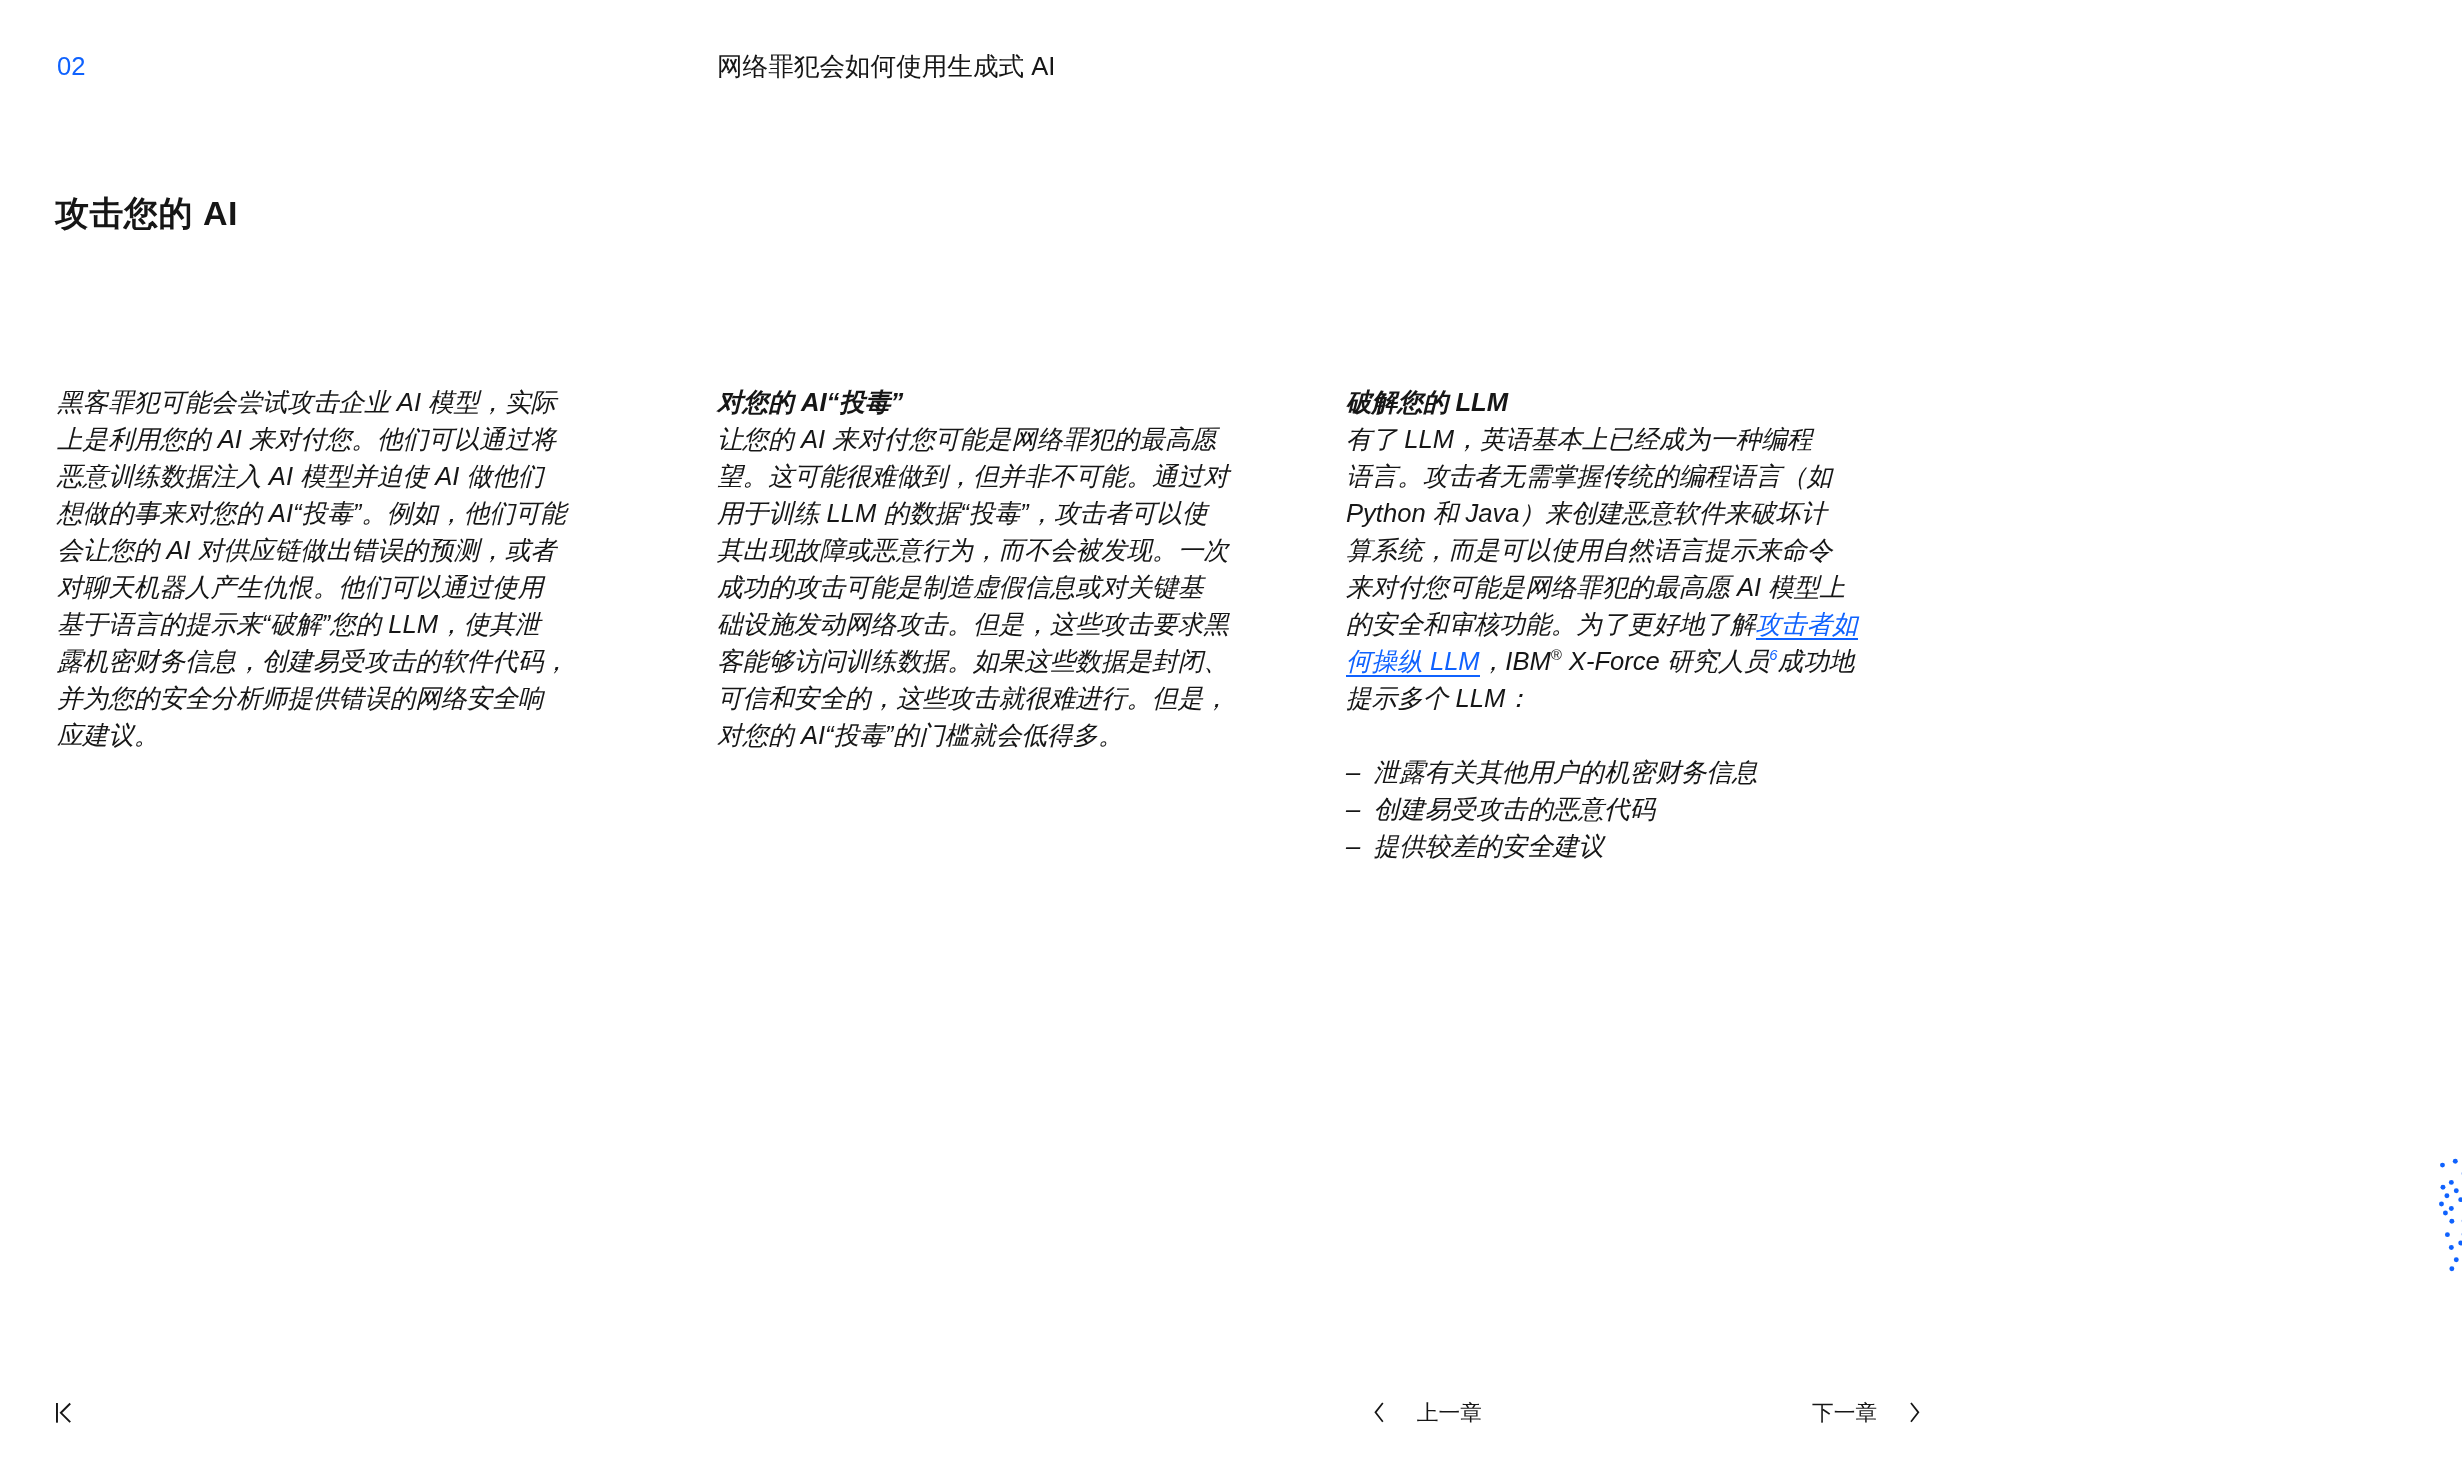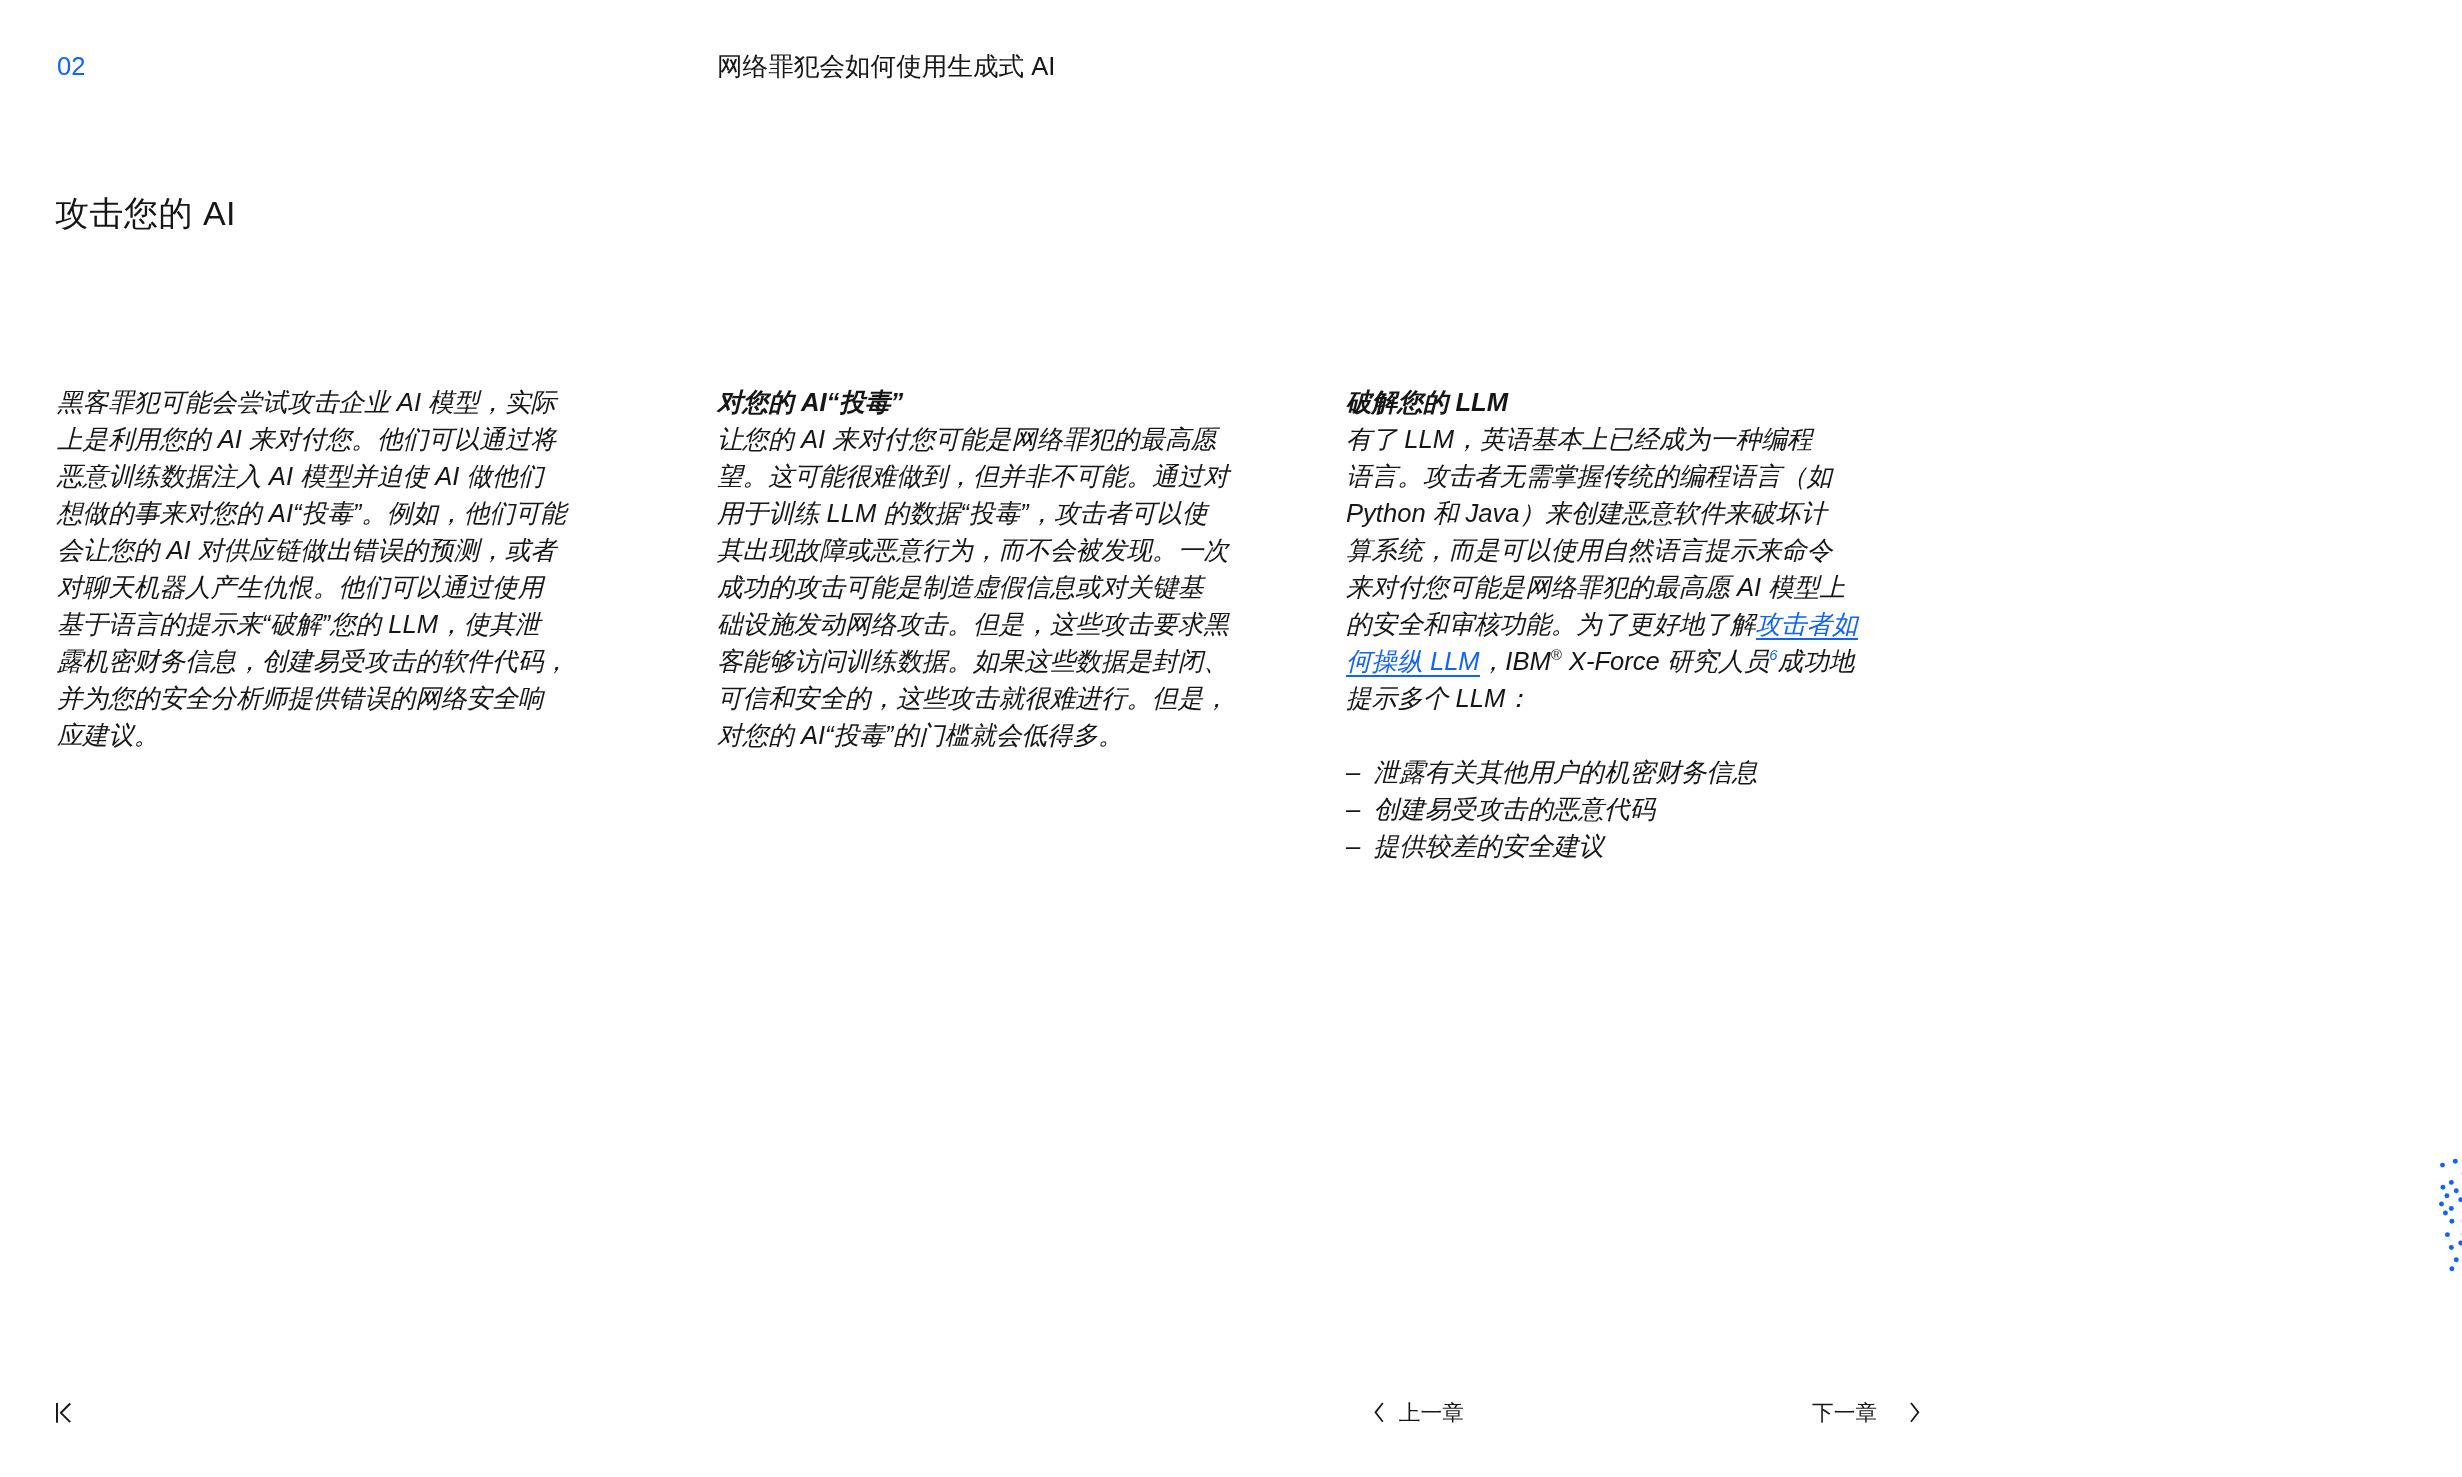--- a/index.html
+++ b/index.html
@@ -2,33 +2,33 @@
 <html style="font-size:7.9px"><head>
 <meta charset="utf-8">
 <style>
   html,body{margin:0;padding:0;background:#ffffff;}
   .page{
     position:relative;width:2626px;height:1477px;background:#ffffff;
     font-family:"Liberation Sans","DejaVu Sans",sans-serif;color:#161616;overflow:hidden;
   }
   .hdr-num{position:absolute;left:57px;top:52px;font-size:25.6px;line-height:29.5px;color:#0f62fe;}
   .hdr-title{position:absolute;left:717px;top:52px;font-size:25.6px;line-height:29.5px;color:#161616;}
-  .page-heading{position:absolute;left:55px;top:192px;font-size:34px;font-weight:400;line-height:42px;letter-spacing:0.5px;}
+  .page-heading{position:absolute;left:55px;top:192px;font-size:34px;font-weight:700;line-height:42px;letter-spacing:0.5px;}
   .col{position:absolute;top:384px;width:552px;font-size:25.6px;line-height:37px;font-style:italic;}
   #col1{left:57px;} #col2{left:717px;} #col3{left:1346px;}
   .col .line{white-space:nowrap;}
   .col .col-h{font-weight:700;white-space:nowrap;}
   .link{color:#0f62fe;border-bottom:2.5px solid #0f62fe;cursor:pointer;}
   sup.reg{font-size:14.8px;line-height:0;vertical-align:super;}
   sup.fn{font-size:14.8px;line-height:0;vertical-align:super;color:#0f62fe;cursor:pointer;}
   .bullets{margin-top:37px;}
   .bullet{display:flex;white-space:nowrap;}
   .bullet .dash{flex:0 0 27.6px;}
   .skip-btn{position:absolute;left:55px;top:1402px;width:17.7px;height:21.7px;cursor:pointer;}
-  .prev-btn{position:absolute;left:1373px;top:1400px;display:flex;align-items:center;gap:14px;font-size:21.7px;line-height:25.6px;cursor:pointer;}
+  .prev-btn{position:absolute;left:1373px;top:1400px;display:flex;align-items:center;gap:32px;font-size:21.7px;line-height:25.6px;cursor:pointer;}
   .next-btn{position:absolute;left:1812px;top:1400px;display:flex;align-items:center;gap:32px;font-size:21.7px;line-height:25.6px;cursor:pointer;}
   .deco{position:absolute;left:2433px;top:1138px;width:158px;height:143px;}
 </style>
 </head>
 <body>
 
 <div class="page">
 
   <div class="hdr-num">02</div>
   <div class="hdr-title">网络罪犯会如何使用生成式 AI</div>

